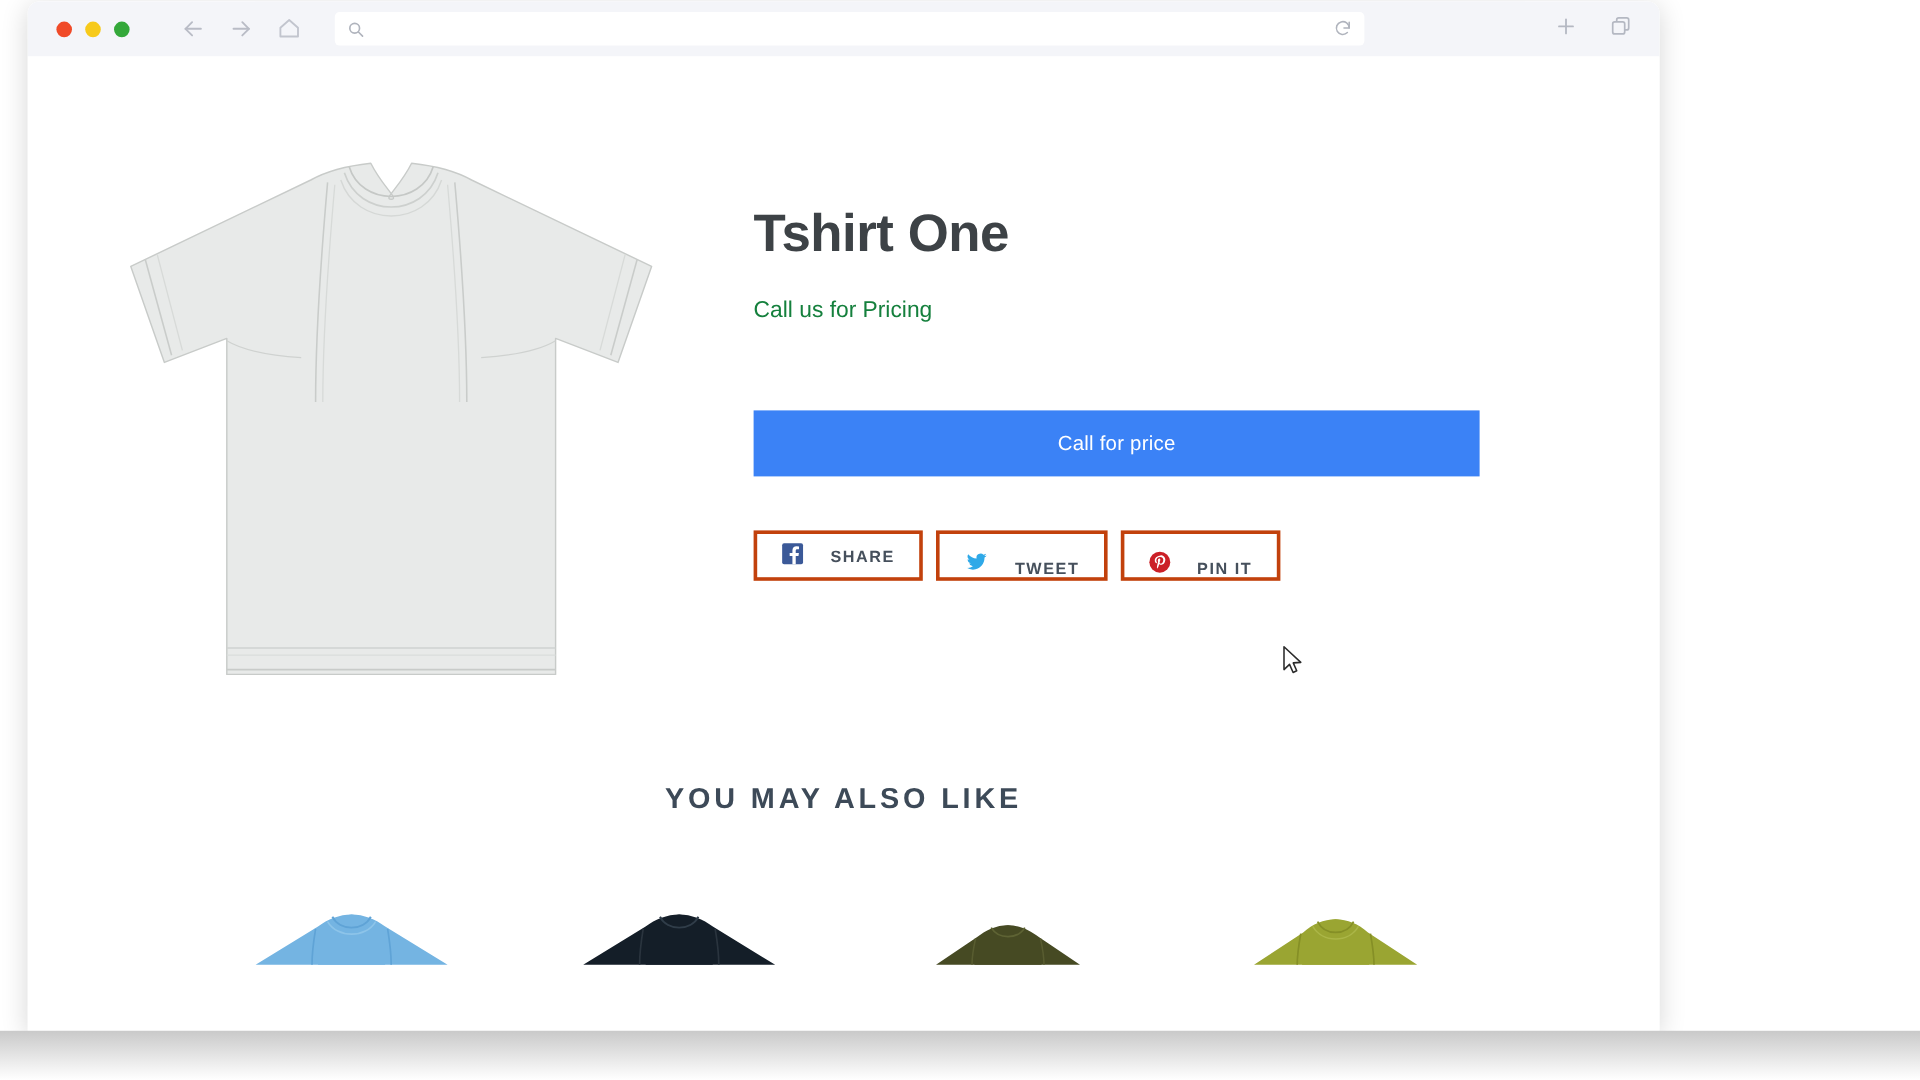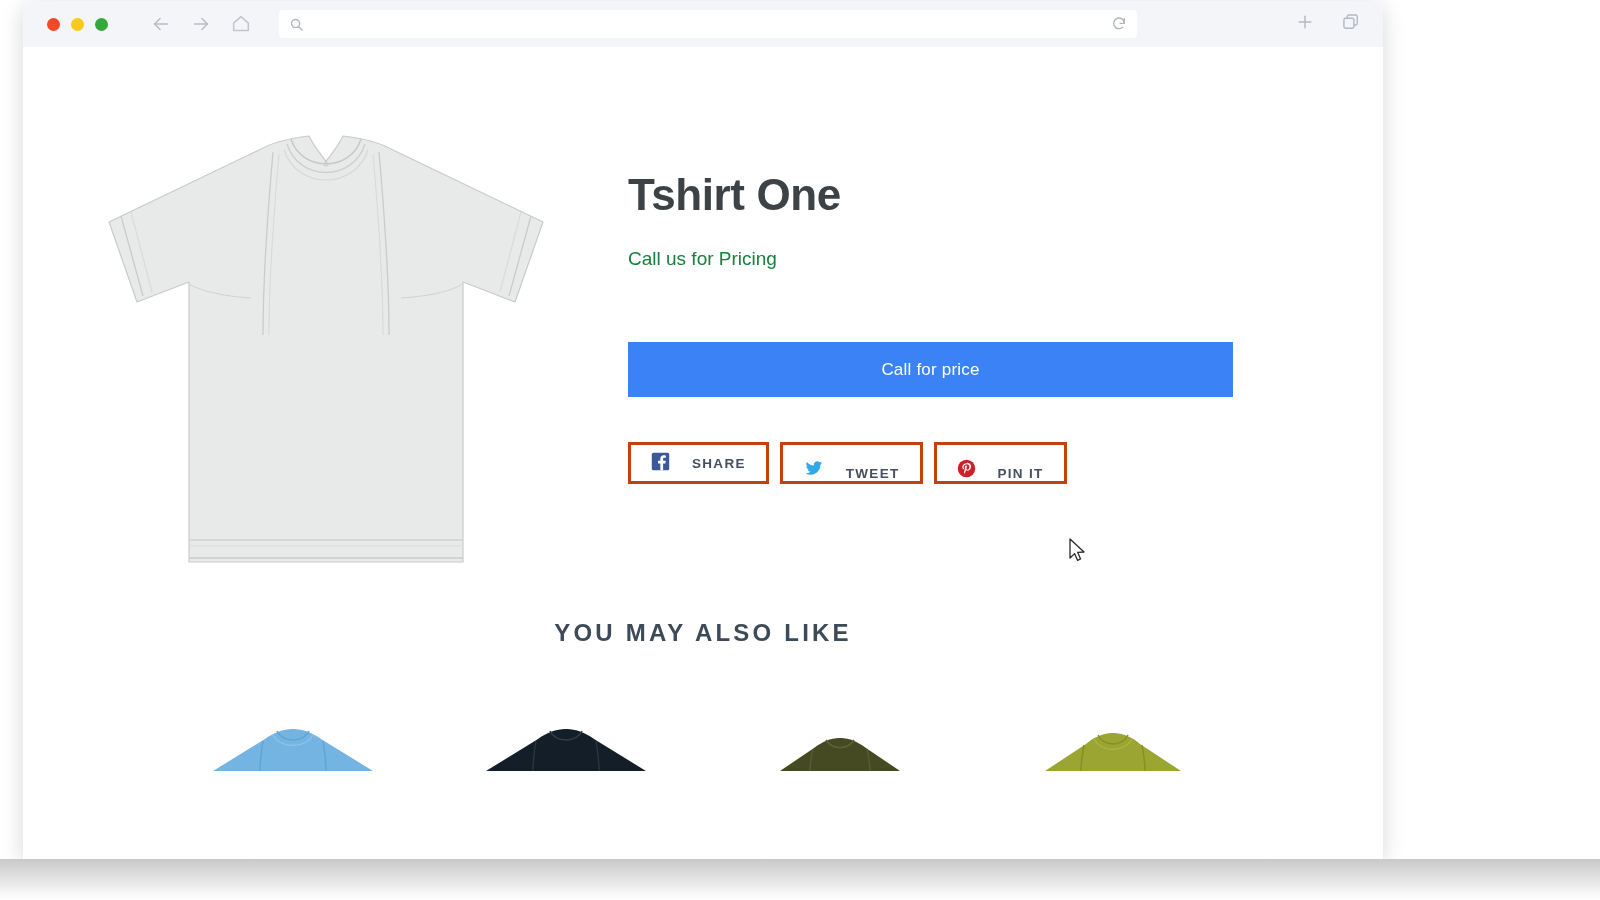--- a/index.html
+++ b/index.html
@@ -172,21 +172,21 @@
   .share-btn + .share-btn { margin-left: 11px; align-items: flex-end; }
   .share-label {
     font-size: 13.5px;
     font-weight: bold;
     letter-spacing: 1.3px;
     color: #46505c;
   }
 
   
   .related {
-    margin-top: 30px;
+    margin-top: 62px;
     text-align: center;
   }
   .related-heading {
     font-size: 24px;
     font-weight: bold;
     letter-spacing: 3.2px;
     color: #3d4a58;
   }
   .related-grid {
     display: flex;

